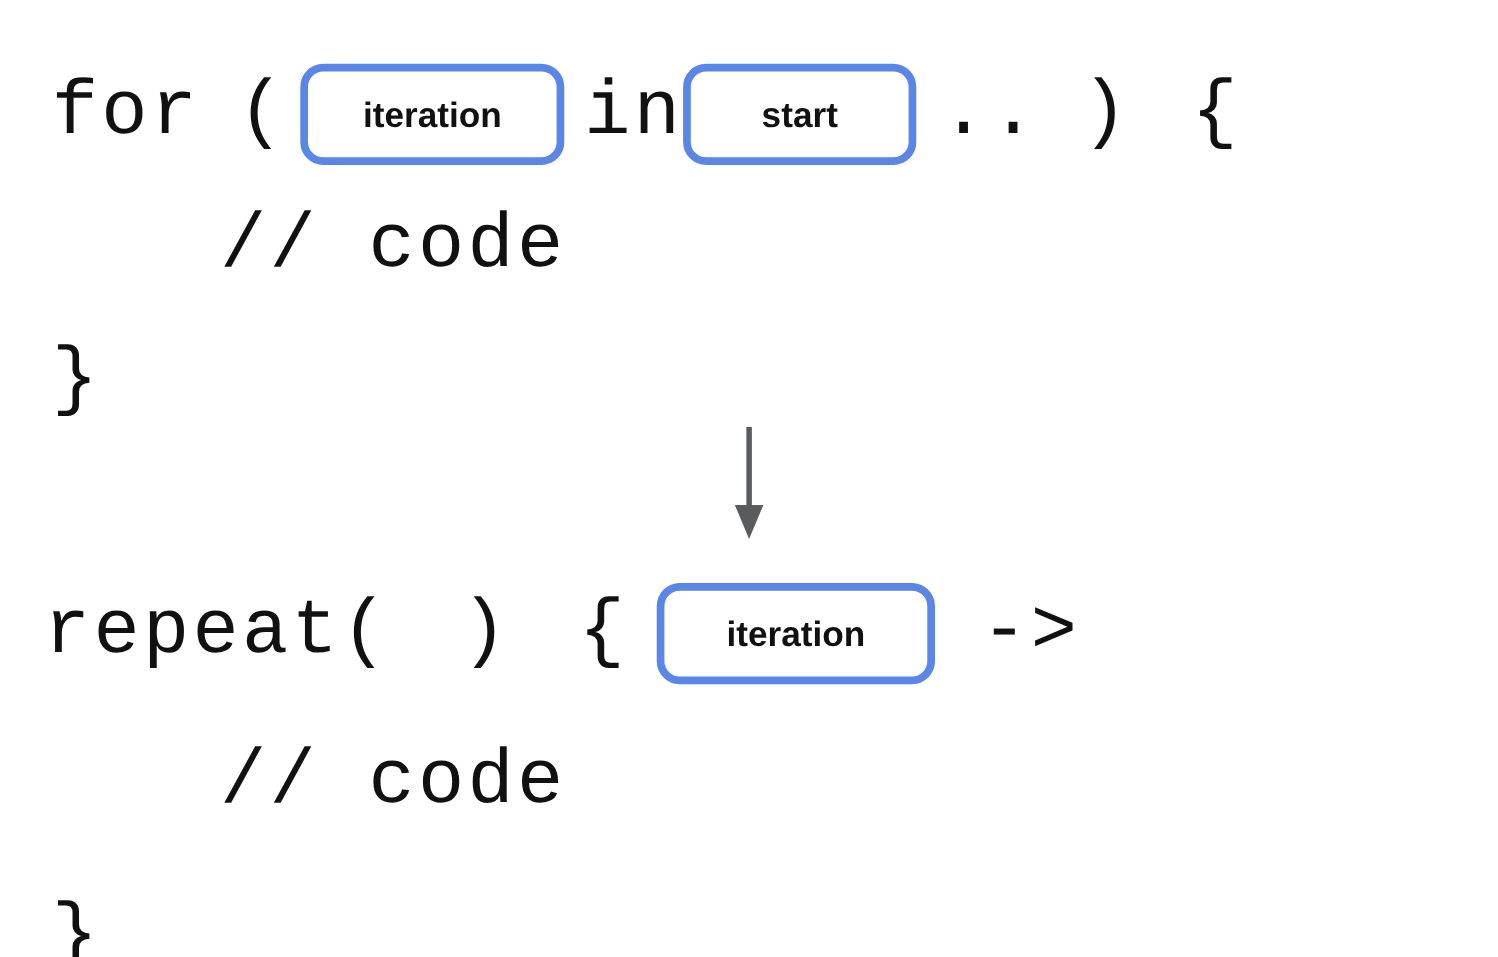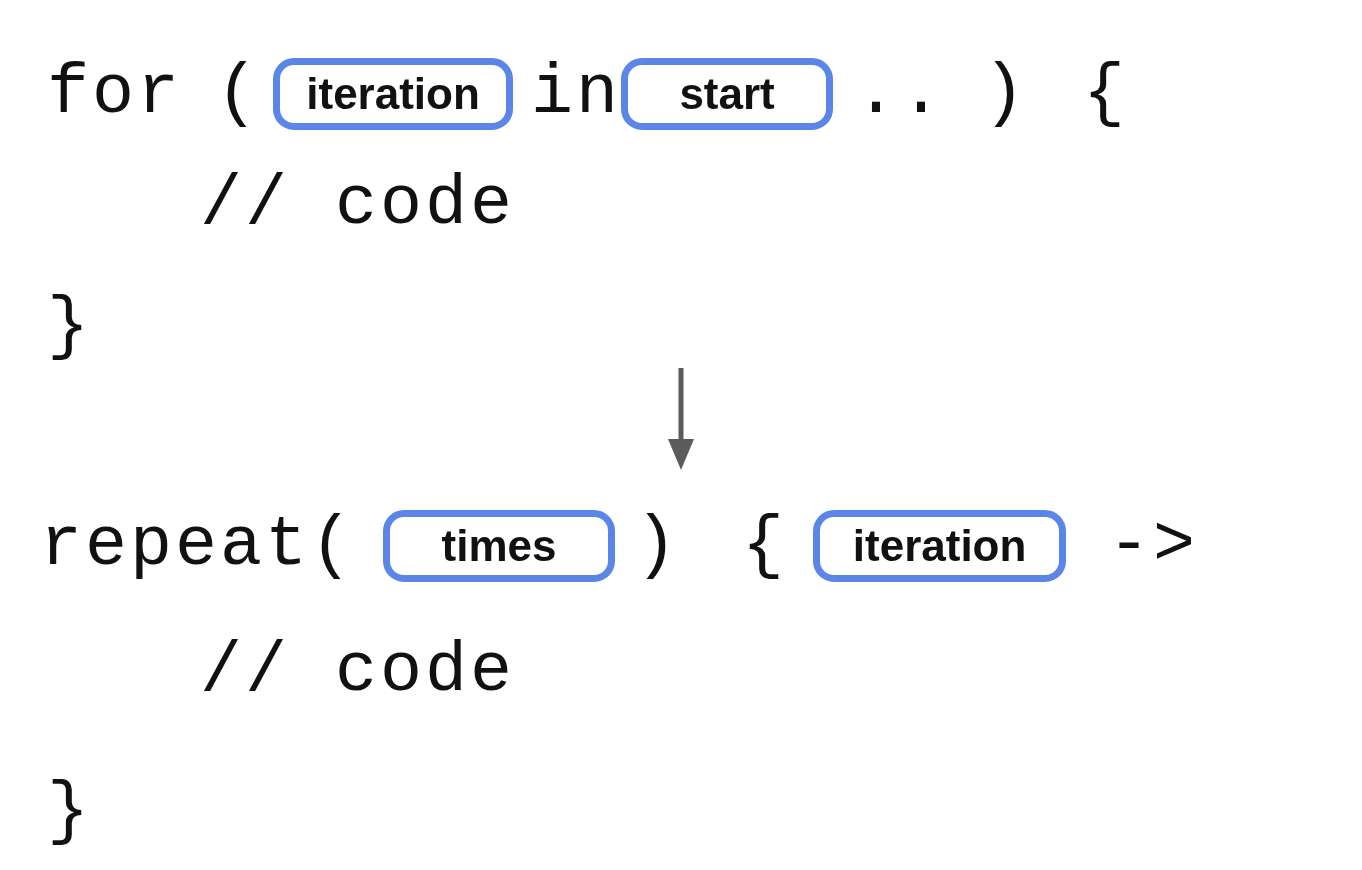--- a/index.html
+++ b/index.html
@@ -21,30 +21,30 @@
     color: #111111;
     white-space: pre;
     line-height: 1;
   }
   .row {
     display: flex;
     align-items: center;
   }
   .ph {
     box-sizing: border-box;
-    height: 72px;
+    height: 92px;
     border: 7px solid #5A86E8;
     border-radius: 21px;
     background: #ffffff;
     display: inline-flex;
     align-items: center;
     justify-content: center;
     font-family: "Liberation Sans", sans-serif;
     font-weight: 700;
-    font-size: 44px;
+    font-size: 32px;
     color: #111111;
   }
   .w-iter  { width: 240px; }
   .w-start { width: 212px; }
   .w-end   { width: 198px; }
   .w-times { width: 232px; }
   .w-iter2 { width: 253px; }
 
   .row-for    { margin: 58px 0 0 47px; }
   .row-body1  { margin: 40px 0 0 200px; }
@@ -60,21 +60,21 @@
   .row-brace2 { margin: 70px 0 0 47px; }
 
   
   .t-for   { margin-right: 34px; }
   .t-lpar1 { margin-right: 12px; }
   .t-in    { margin-left: 18px; }
   .t-dots  { margin-left: 22px; margin-right: 18px; }
   .t-rpar1 { margin-left: 20px; }
   .t-lbr1  { margin-left: 55px; }
 
-  .t-repeat { margin-right: 28px; }
+  .t-repeat { margin-right: 44px; }
   .t-rpar2  { margin-left: 20px; }
   .t-lbr2   { margin-left: 62px; }
   .b-iter2  { margin-left: 26px; }
   .t-arrow  { margin-left: 42px; }
 </style>
 </head>
 <body>
 
 <div class="canvas">
 
@@ -99,21 +99,20 @@
 
   <div class="arrow-wrap">
     <svg width="34" height="102" viewBox="0 0 34 102" aria-hidden="true">
       <rect x="14.5" y="0" width="5" height="74" fill="#595B5D"></rect>
       <polygon points="4,71 30,71 17,102" fill="#595B5D"></polygon>
     </svg>
   </div>
 
   <div class="row row-repeat">
     <span class="code t-repeat">repeat(</span>
-    <span class="ph w-times">times</span>
     <span class="code t-rpar2">)</span>
     <span class="code t-lbr2">{</span>
     <span class="ph w-iter2 b-iter2">iteration</span>
     <span class="code t-arrow">-&gt;</span>
   </div>
 
   <div class="row row-body2">
     <span class="code">// code</span>
   </div>
 

